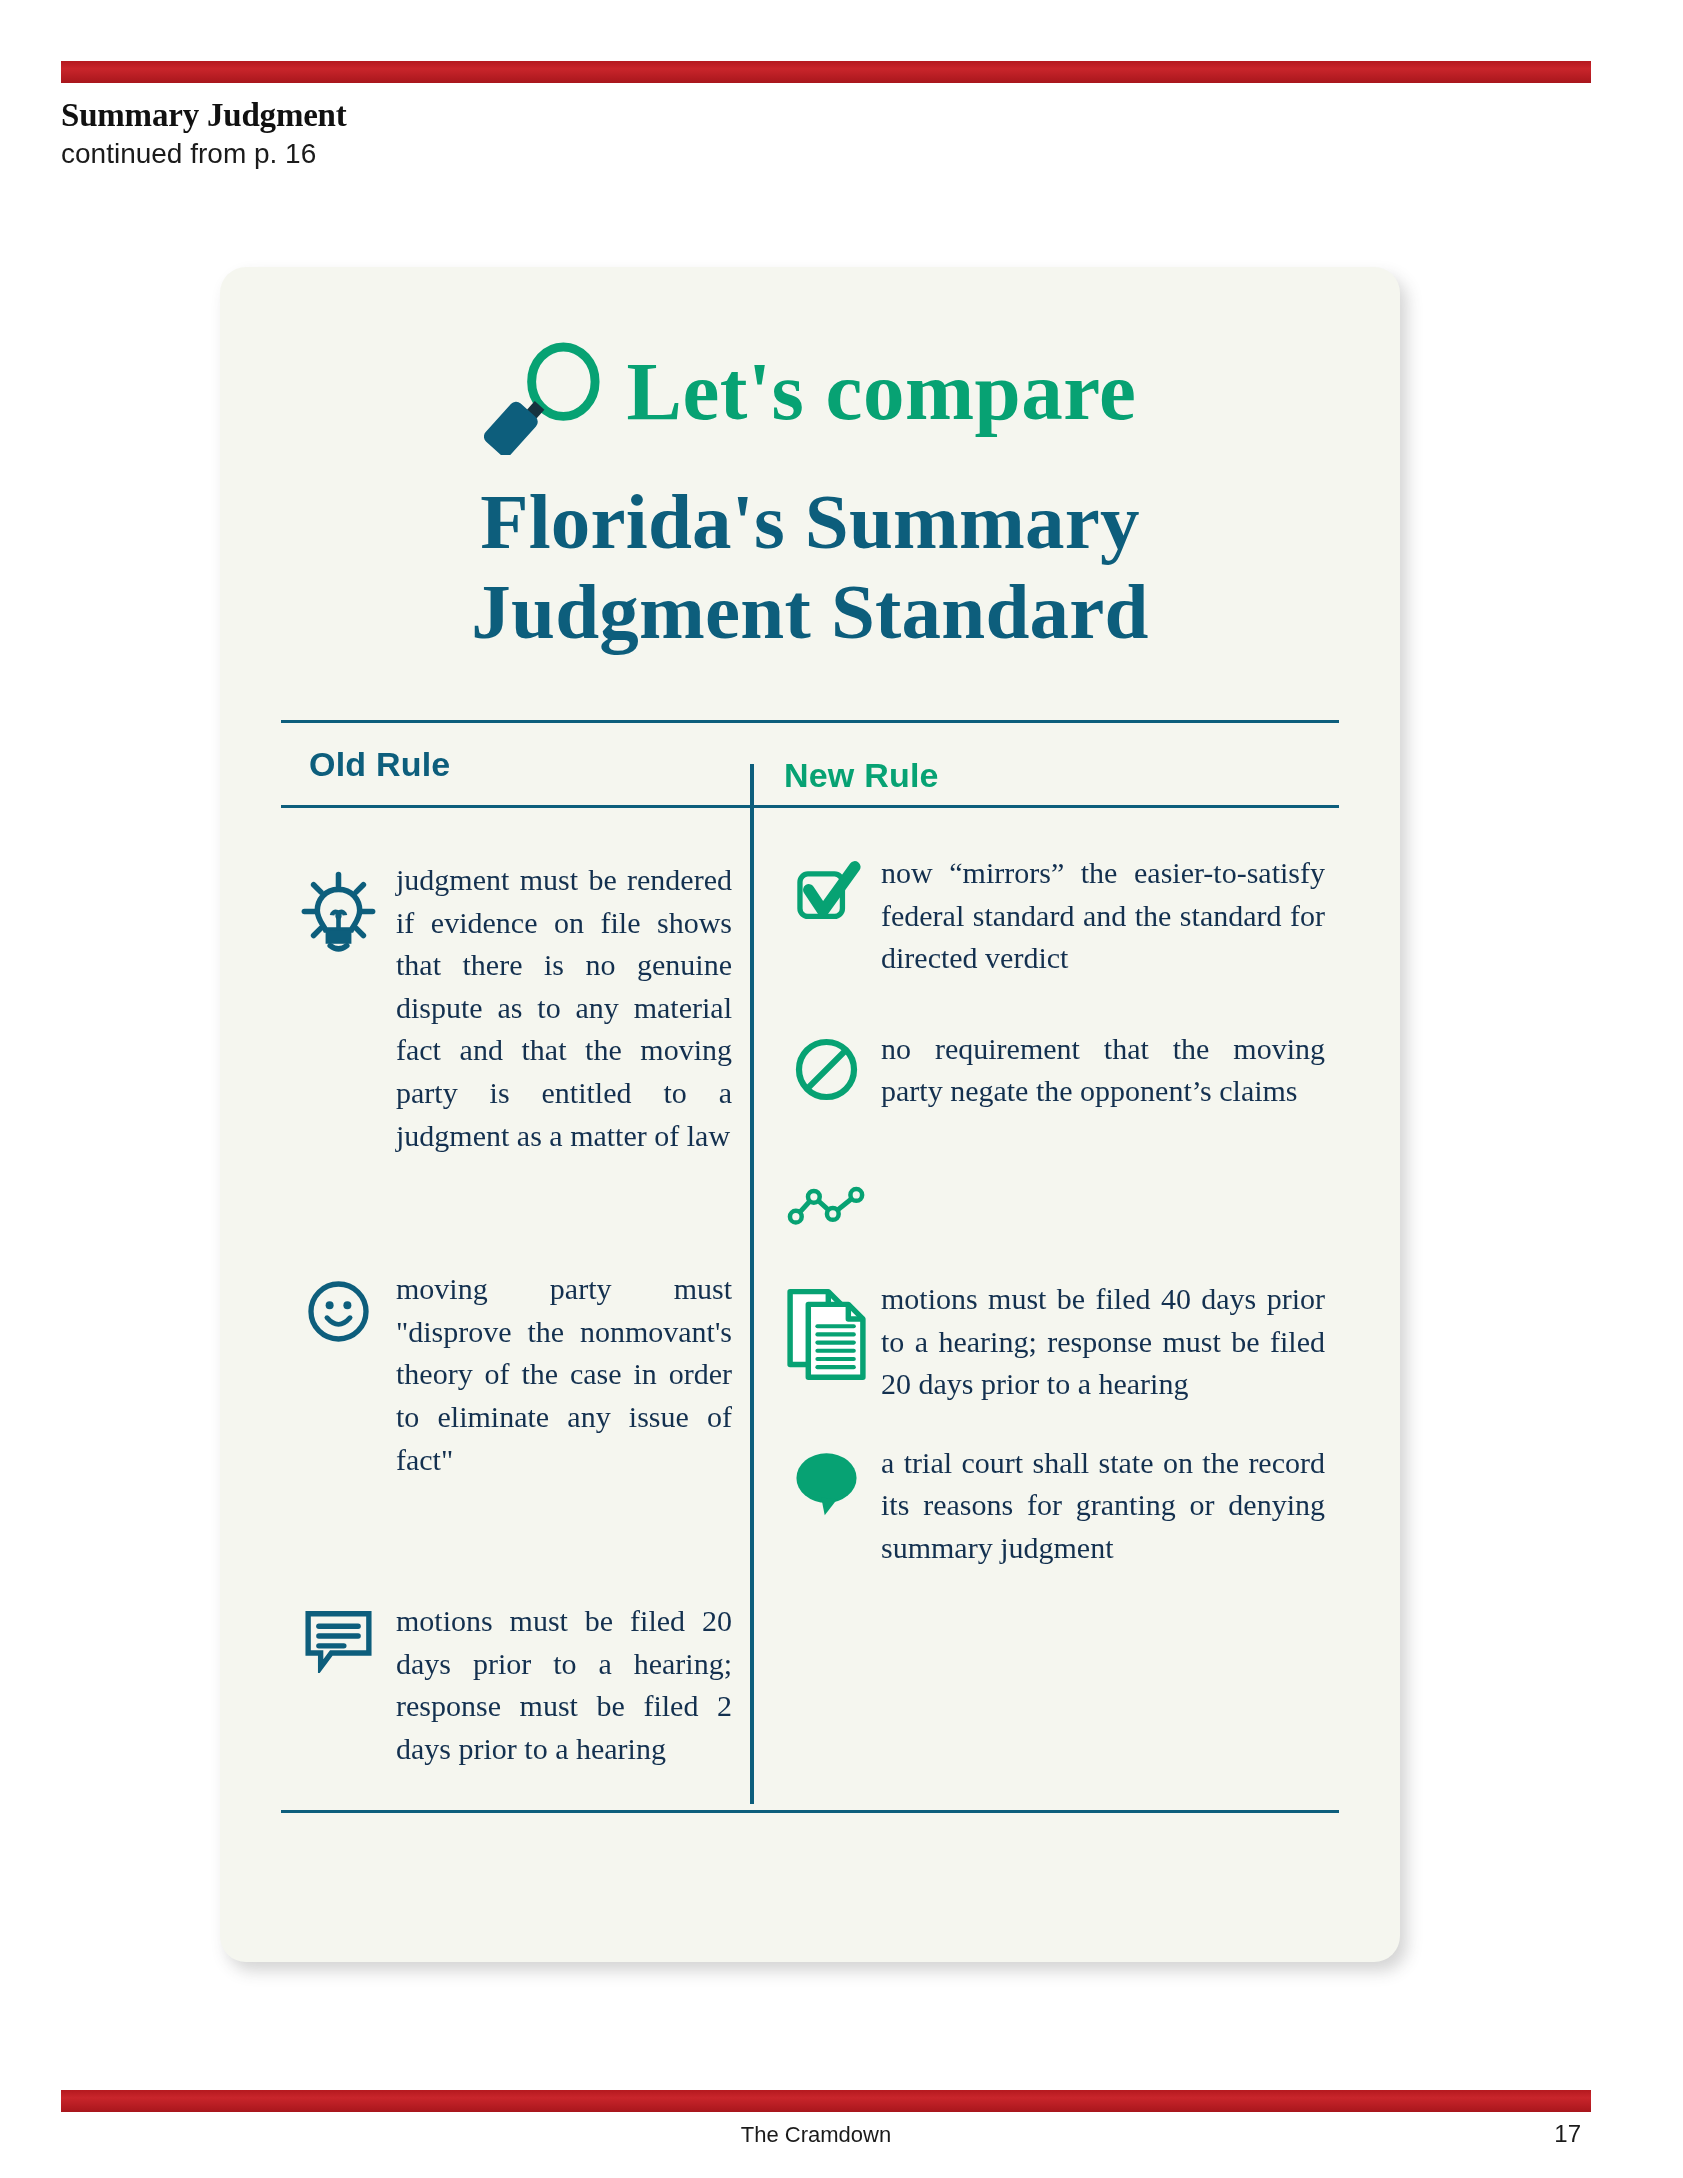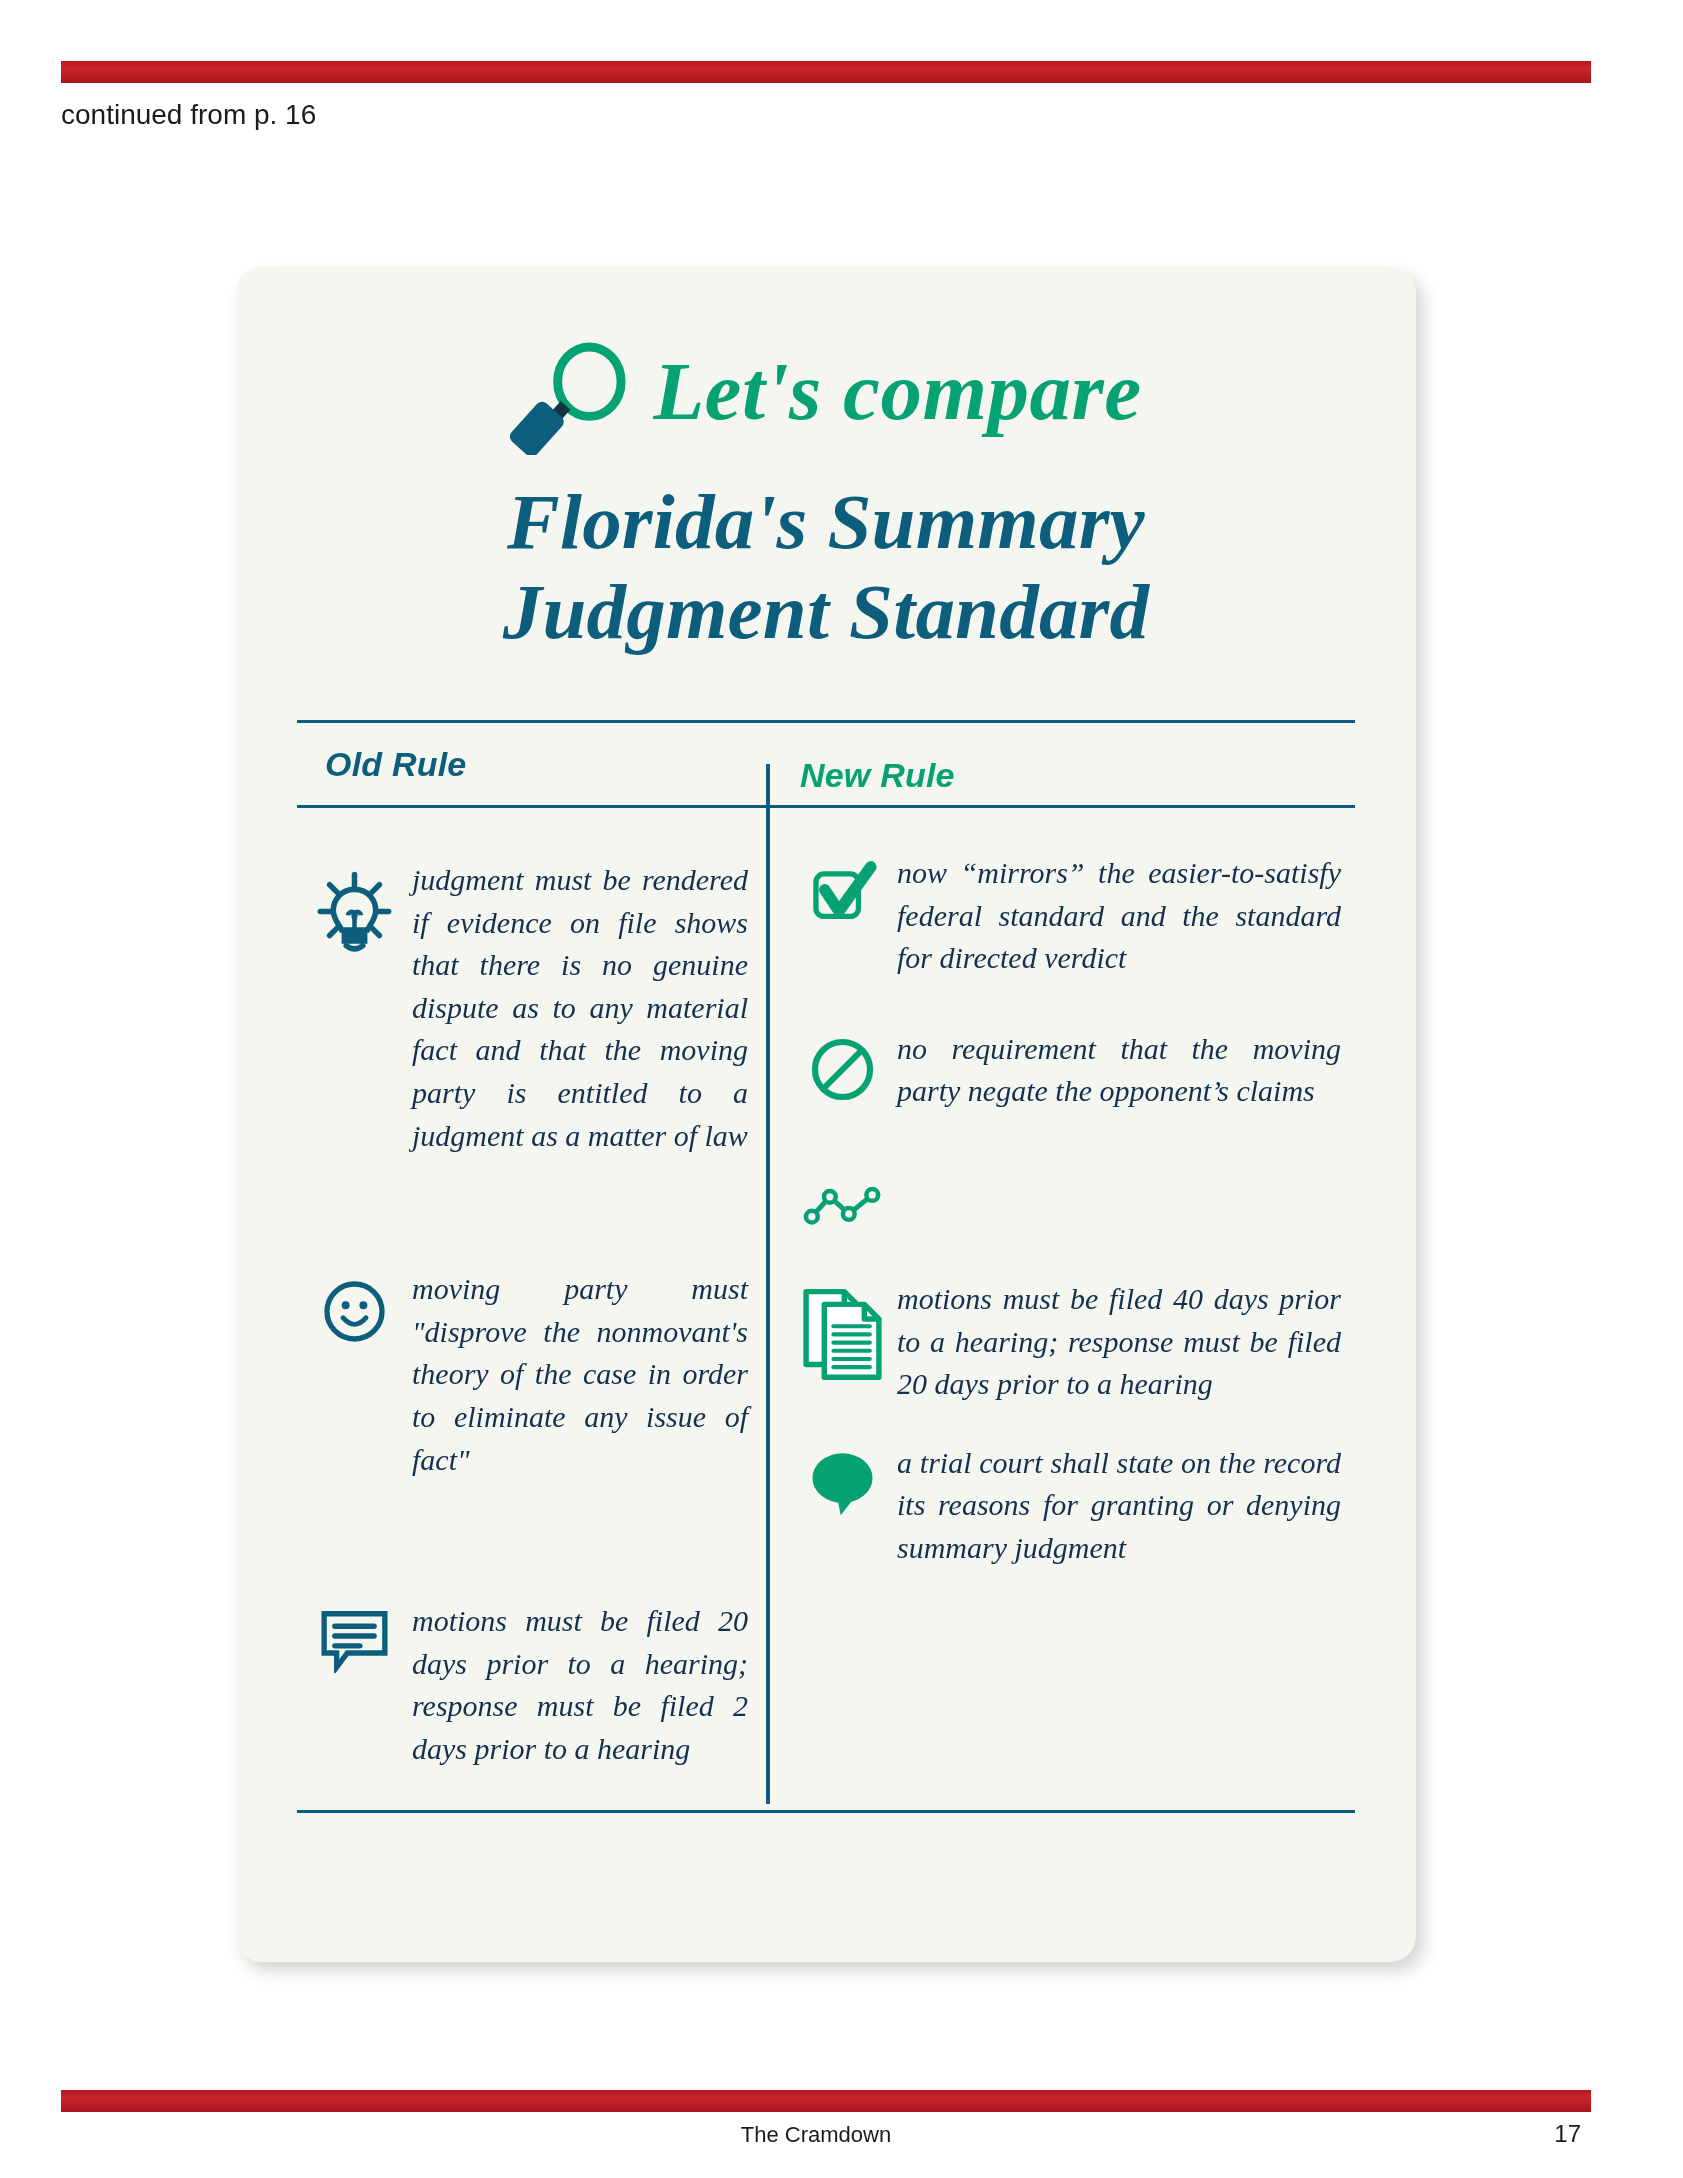--- a/index.html
+++ b/index.html
@@ -76,29 +76,28 @@
     right: 0;
     font-family: "Liberation Sans", sans-serif;
     font-size: 24px;
     color: #1b1b1b;
     margin-left: 12px;
   }
 
   
   .card {
     position: absolute;
-    left: 236px;
+    left: 220px;
     top: 267px;
     width: 1180px;
     height: 1695px;
     background: #f5f6ef;
     border-radius: 26px;
     box-shadow: 7px 9px 16px rgba(60,60,60,0.22);
     box-sizing: border-box;
-    font-style: italic;
   }
 
   .card-inner {
     position: absolute;
     left: 0; top: 0; right: 0; bottom: 0;
     padding: 57px 61px 40px 61px;
     box-sizing: border-box;
   }
 
   .title-row {
@@ -218,20 +217,21 @@
   svg { display: block; }
 </style>
 </head>
 <body>
 
 <div class="page">
 
   <div class="rule-bar top"></div>
 
   <div class="header-block">
+    <div class="header-title">Summary Judgment</div>
     <div class="header-sub">continued from p. 16</div>
   </div>
 
   <div class="card">
     <div class="card-inner">
 
       <div class="title-row">
         <span class="magnifier">
           <svg viewBox="0 0 128 116" width="127" height="115" aria-hidden="true">
             <ellipse cx="80" cy="42" rx="32" ry="35" fill="none" stroke="#07a273" stroke-width="9"></ellipse>

